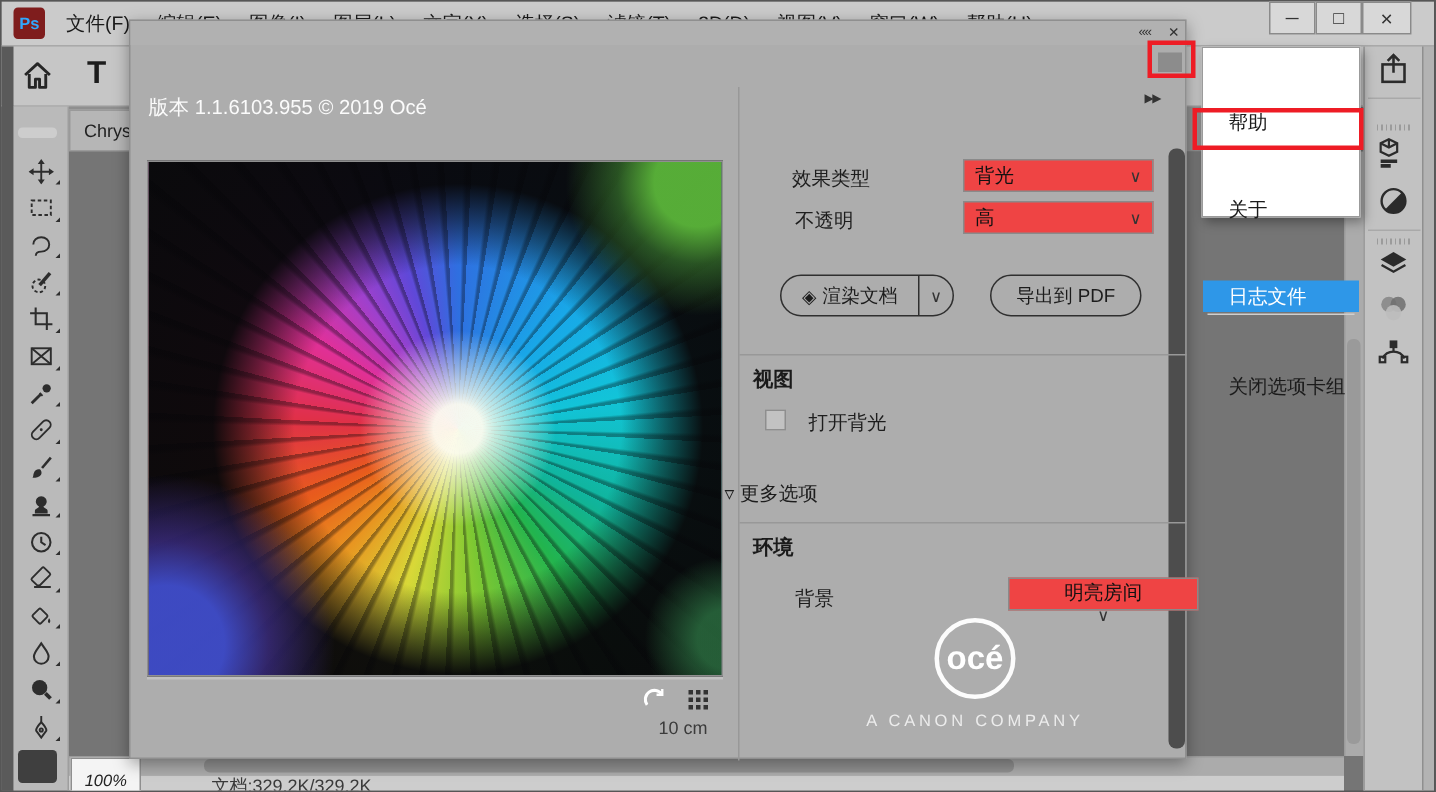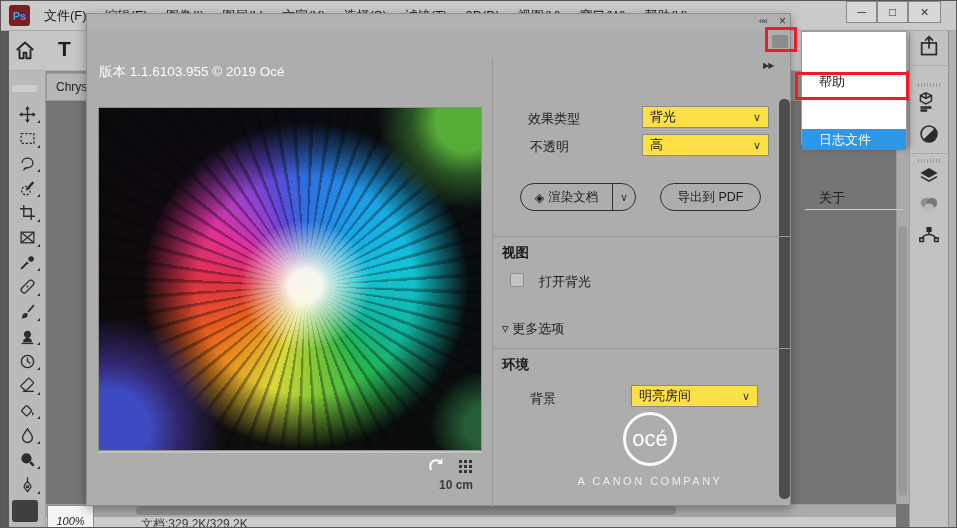--- a/index.html
+++ b/index.html
@@ -62,29 +62,29 @@
       radial-gradient(circle at 96% 4%, rgba(95,190,60,.9) 0 6%, rgba(80,170,60,.45) 11%, rgba(80,170,60,0) 18%),
       radial-gradient(circle at 101% 93%, rgba(60,160,90,.55) 0 4%, rgba(60,160,90,0) 11%),
       radial-gradient(circle at 3% 94%, rgba(70,85,225,.85) 0 8%, rgba(95,70,220,.45) 14%, rgba(95,70,220,0) 23%),
       repeating-conic-gradient(from 3deg at 54% 52%, rgba(5,5,8,0) 0deg 4deg, rgba(5,5,8,.35) 5deg 6deg),
       radial-gradient(circle at 54% 52%, rgba(8,8,10,0) 0 40%, rgba(8,8,10,.55) 51%, rgba(8,8,10,.97) 60%, #0a0a0c 100%),
       conic-gradient(from 0deg at 54% 52%, #2f6fe0, #18a8e8 12%, #12c4d8 22%, #10b49a 33%, #22b44e 40%, #7ec832 48%, #d8d838 55%, #e89420 62%, #e85c1c 68%, #e03048 76%, #e0309a 84%, #a040cc 90%, #6048d8 95%, #2f6fe0);}
   #pvdivider{left:405px;top:44px;width:1px;height:449px;background:#989898;}
   #pscroll{left:692px;top:85px;width:11px;height:400px;background:#4d4d4d;border-radius:5px;}
   .plabel{position:absolute;font-size:13px;color:#1d1d1d;}
   .sectitle{position:absolute;font-size:13.5px;font-weight:bold;color:#1a1a1a;}
-  .sel{position:absolute;width:127px;height:22px;background:#fde047;border:1px solid #8a8a8a;
+  .sel{position:absolute;width:127px;height:22px;background:#ef4444;border:1px solid #8a8a8a;
     display:flex;align-items:center;justify-content:space-between;padding:0 7px;font-size:13px;color:#111;}
   .chev{font-size:11px;color:#333;}
   .pill{position:absolute;height:28px;border:1.5px solid #2f2f2f;border-radius:14px;background:transparent;
     display:flex;align-items:center;justify-content:center;font-size:12.5px;color:#1c1c1c;}
   .hr{position:absolute;left:406px;width:298px;height:1px;background:#989898;}
   #checkbox{left:423px;top:259px;width:14px;height:14px;background:#c2c2c2;border:1px solid #8e8e8e;}
   #ocelogo{left:536px;top:398px;width:54px;height:54px;border:3px solid #fcfcfc;border-radius:50%;
-    display:flex;align-items:center;justify-content:center;color:#fff;font-weight:normal;font-size:22px;text-align:center;}
+    display:flex;align-items:center;justify-content:center;color:#fff;font-weight:bold;font-size:22px;text-align:center;}
   #tagline{left:455px;top:461px;width:216px;text-align:center;font-size:11px;letter-spacing:2.5px;color:#ececec;}
   
   #popup{left:800px;top:30px;width:106px;height:114px;background:#ffffff;border:1px solid #9b9b9b;
     box-shadow:2px 3px 7px rgba(0,0,0,.35);z-index:20;padding-top:2px;}
   .popitem{height:21px;line-height:21px;padding-left:17px;font-size:13px;color:#1b1b1b;margin-top:37px;}
   .popsep{height:1px;background:#cfcfcf;margin:1px 3px;}
   .redbox{position:absolute;border:3px solid #ee1c25;z-index:30;}
 </style>
 </head>
 <body>
@@ -297,21 +297,21 @@
       <svg width="18" height="18" viewBox="0 0 16 16" stroke="#ffffff" fill="none" stroke-width="1.8">
           <path d="M12.6 4.2A5.3 5.3 0 103.9 10.6"></path>
           <path d="M12.9 1.2v3.4H9.5" stroke-width="1.4"></path>
         </svg>
     </div>
     <div class="abs" style="left:371px;top:445px;">
       <svg width="15" height="15" viewBox="0 0 15 15" fill="#333">
           <path d="M1 1h3v3H1zM6 1h3v3H6zM11 1h3v3h-3zM1 6h3v3H1zM6 6h3v3H6zM11 6h3v3h-3zM1 11h3v3H1zM6 11h3v3H6zM11 11h3v3h-3z"></path>
         </svg>
     </div>
-    <div class="abs" style="left:352px;top:464px;font-size:12px;color:#3b3b3b;font-weight:bold;">10 cm</div>
+    <div class="abs" style="left:352px;top:464px;font-size:12px;color:#3b3b3b;">10 cm</div>
 
     <div id="pvdivider" class="abs"></div>
     <div id="pscroll" class="abs"></div>
 
     <div class="plabel" style="left:441px;top:96px;">效果类型</div>
     <div class="sel" style="left:555px;top:92px;">
       <span>背光</span>
       <span class="chev">∨</span>
     </div>
     <div class="plabel" style="left:443px;top:124px;">不透明</div>
@@ -328,40 +328,41 @@
       <span style="width:22px;text-align:center;" class="chev">∨</span>
     </div>
     <div class="pill" style="left:573px;top:169px;width:101px;text-align:center;">
       <span>导出到 PDF</span>
     </div>
 
     <div class="hr" style="top:222px;"></div>
     <div class="sectitle" style="left:415px;top:230px;">视图</div>
     <div id="checkbox" class="abs"></div>
     <div class="plabel" style="left:452px;top:259px;">打开背光</div>
-    <div class="plabel" style="left:415px;top:306px;">
+    <div class="plabel" style="left:396px;top:306px;">
       <span>▿</span>
       <span>更多选项</span>
     </div>
 
     <div class="hr" style="top:334px;"></div>
     <div class="sectitle" style="left:415px;top:342px;">环境</div>
     <div class="plabel" style="left:443px;top:376px;">背景</div>
-    <div class="sel" style="left:544px;top:371px;">
+    <div class="sel" style="left:585px;top:371px;flex-direction:column;">
       <span>明亮房间</span>
       <span class="chev">∨</span>
     </div>
 
     <div id="ocelogo" class="abs">océ</div>
     <div id="tagline" class="abs">A CANON COMPANY</div>
   </div>
 
   <div id="popup" class="abs">
     <div class="popitem">帮助</div>
+    <div class="popitem">关于</div>
     <div class="popitem" style="background:#2e97e8;color:#fff;">日志文件</div>
-    <div class="popitem">关于</div>
     <div class="popsep"></div>
+    <div class="popitem">关闭选项卡组</div>
   </div>
 
   <div class="redbox" style="left:764px;top:26px;width:32px;height:25px;"></div>
   <div class="redbox" style="left:794px;top:71px;width:114px;height:28px;"></div>
 
 </div>
 
 </body></html>

